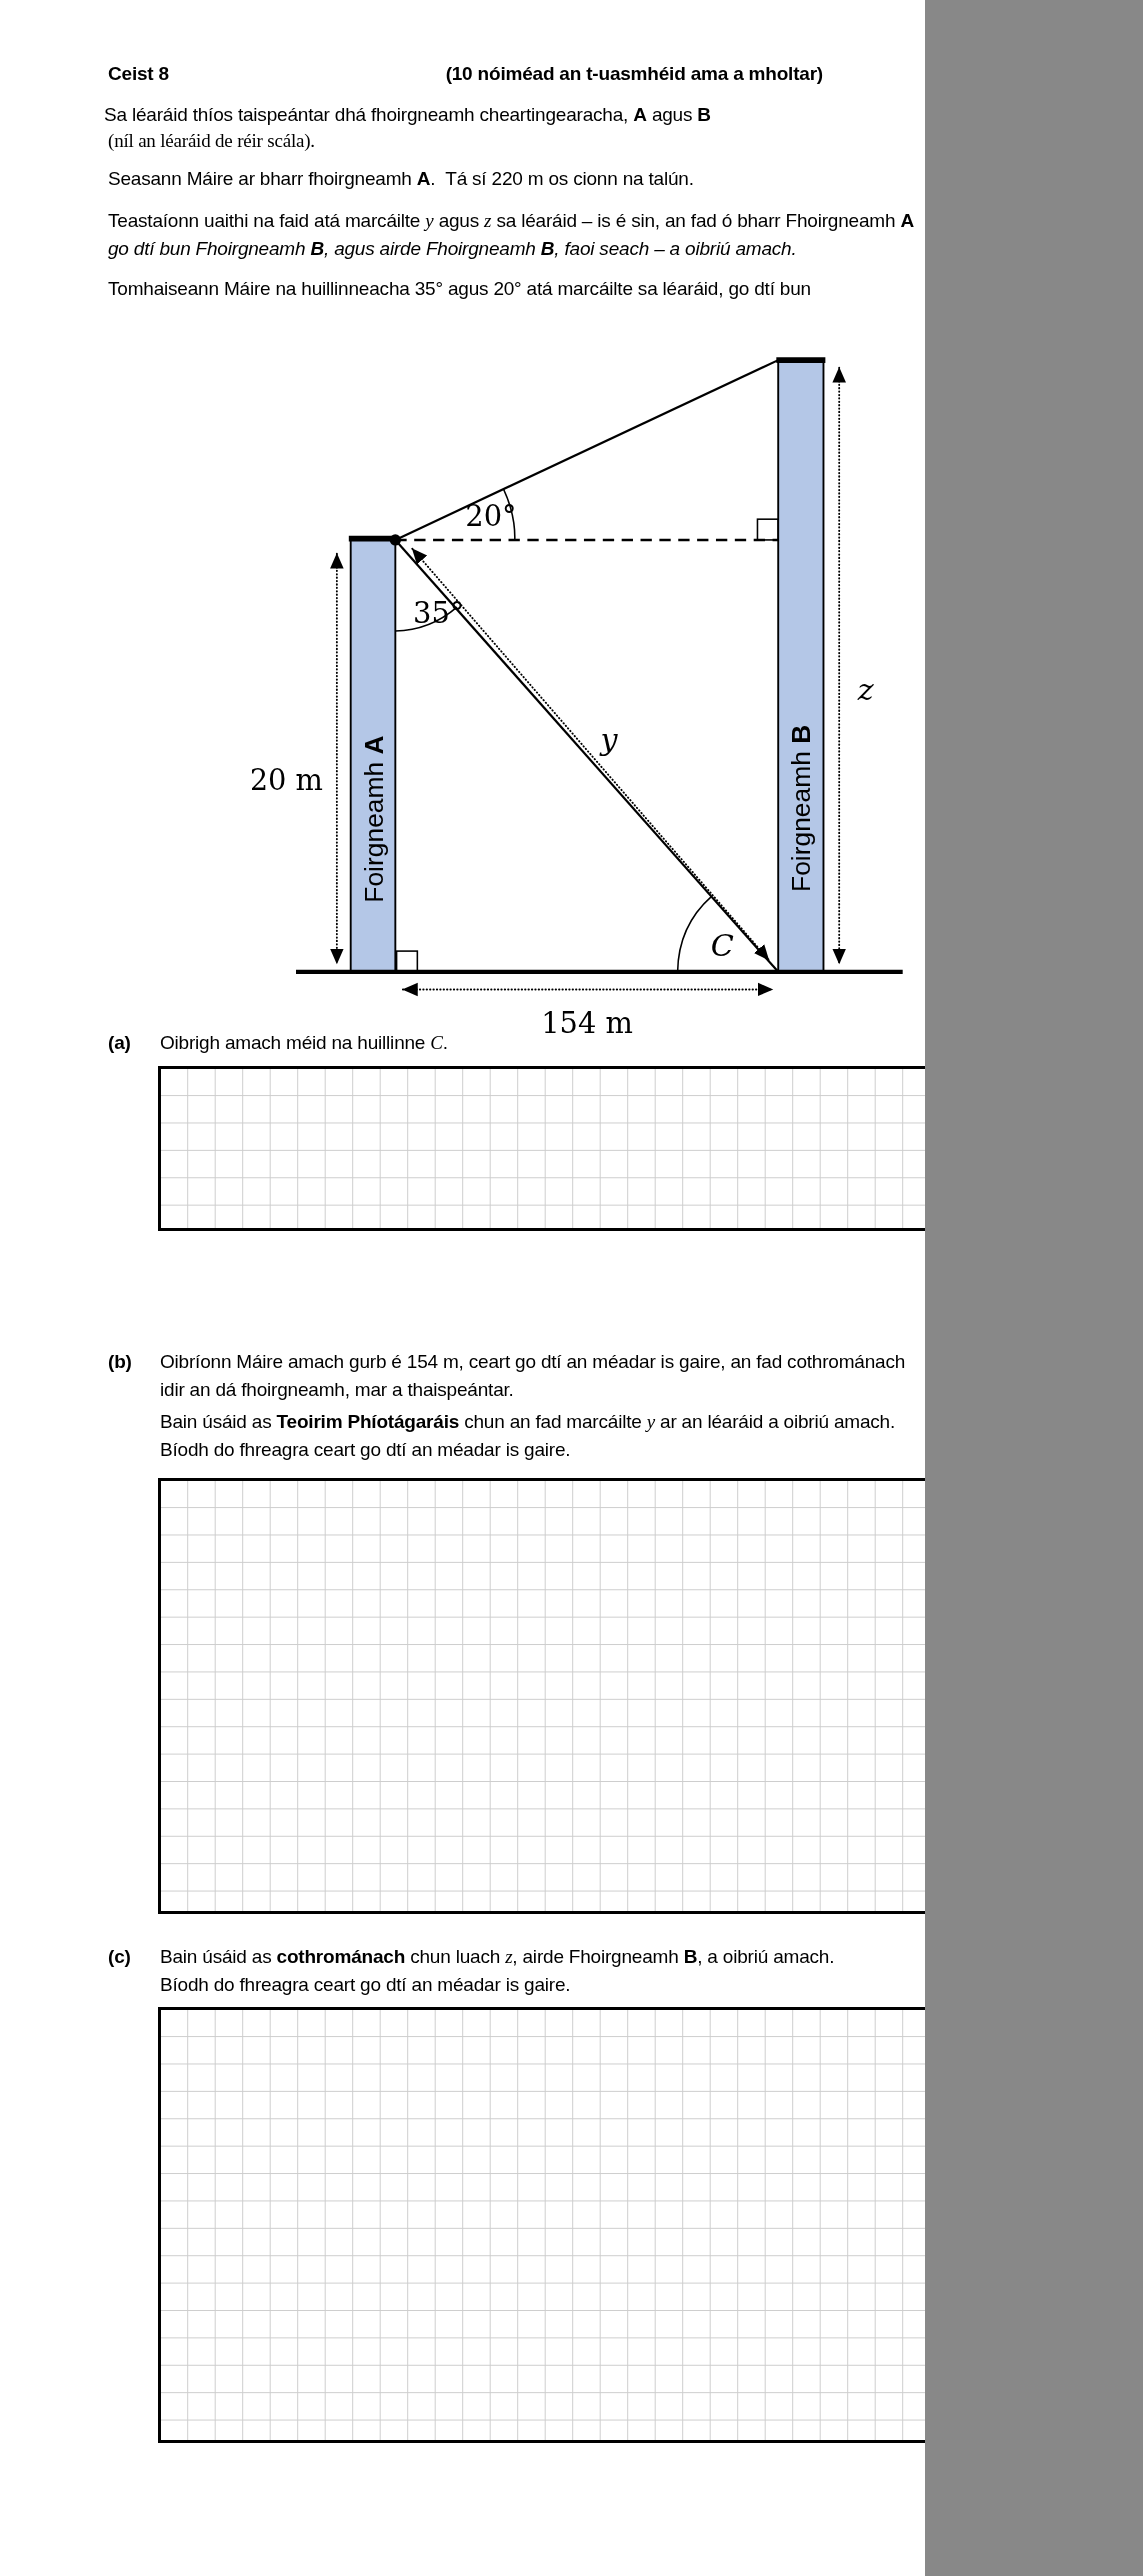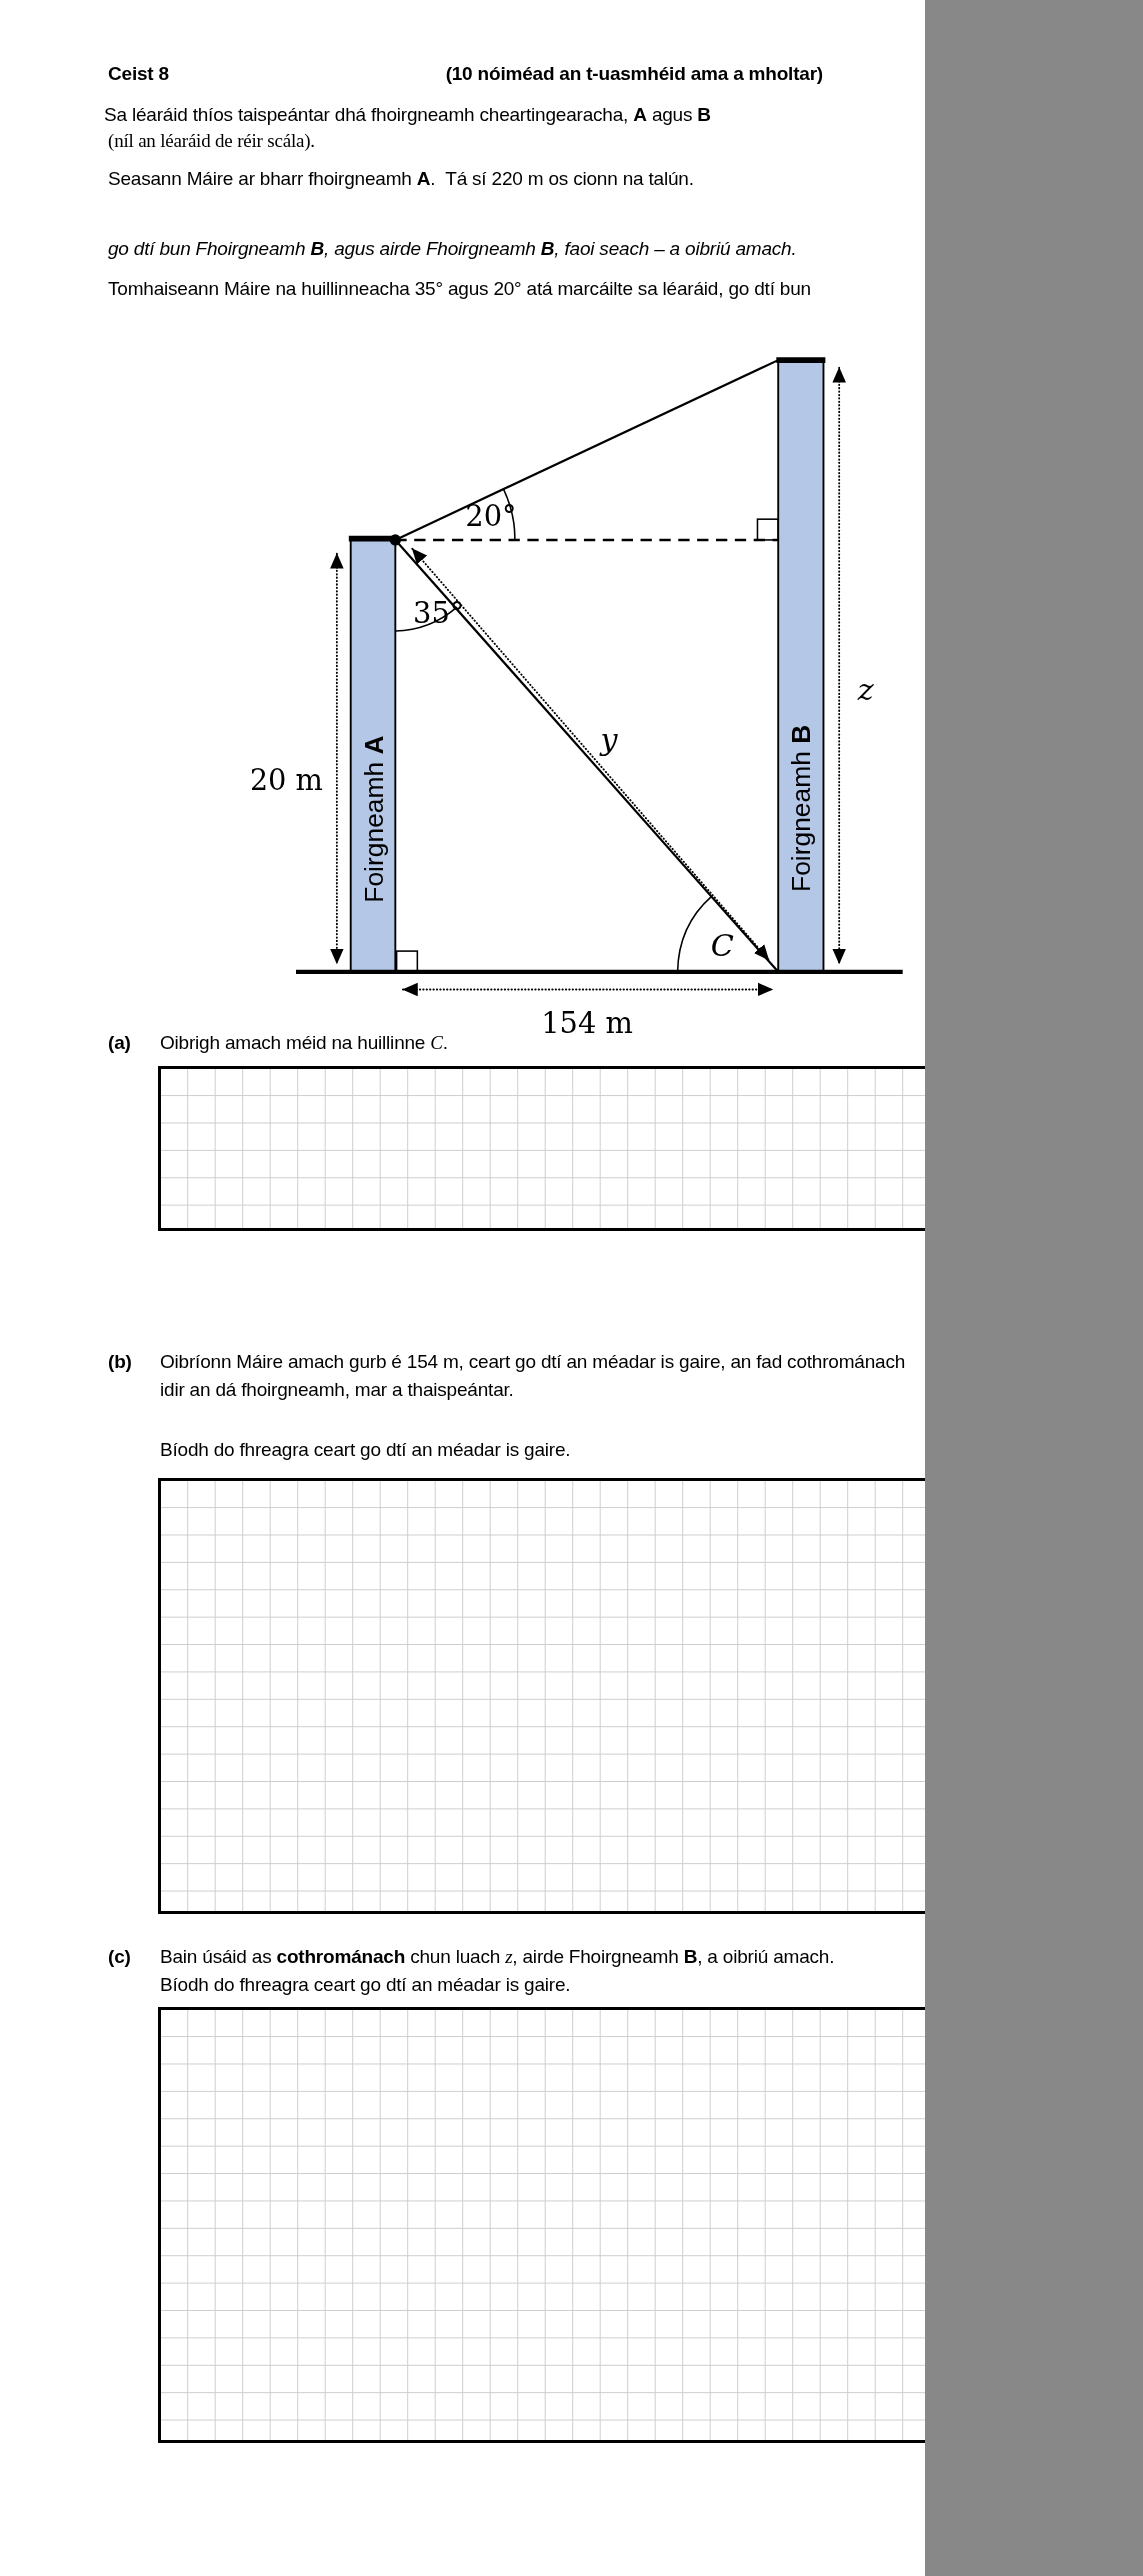--- a/index.html
+++ b/index.html
@@ -60,20 +60,21 @@
 <body>
 
 <div class="page">
 
   <div class="tline header-left bold">Ceist 8</div>
   <div class="tline header-right bold">(10 nóiméad an t-uasmhéid ama a mholtar)</div>
 
   <div class="tline" style="left:104px;top:101px;"><span>Sa léaráid thíos taispeántar dhá fhoirgneamh cheartingearacha, </span><span class="b">A</span><span> agus </span><span class="b">B</span></div>
   <div class="tline" style="left:108px;top:127px;font-family:Liberation Serif, serif;"><span>(níl an léaráid de réir scála).</span></div>
   <div class="tline" style="left:108px;top:165px;"><span>Seasann Máire ar bharr fhoirgneamh </span><span class="b">A</span><span>.  Tá sí 220 m os cionn na talún.</span></div>
+  <div class="tline" style="left:108px;top:207px;"><span>Teastaíonn uaithi na faid atá marcáilte </span><span class="i f">y</span><span> agus </span><span class="i f">z</span><span> sa léaráid – is é sin, an fad ó bharr Fhoirgneamh </span><span class="b">A</span></div>
   <div class="tline" style="left:108px;top:235px;font-style:italic;"><span>go dtí bun Fhoirgneamh </span><span class="b">B</span><span>, agus airde Fhoirgneamh </span><span class="b">B</span><span>, faoi seach – a oibriú amach.</span></div>
   <div class="tline" style="left:108px;top:275px;"><span>Tomhaiseann Máire na huillinneacha 35° agus 20° atá marcáilte sa léaráid, go dtí bun</span></div>
 
   <svg class="diagram" width="767" height="701" viewBox="400 540 1220 1115">
     <defs>
       <marker id="arr" viewBox="0 0 12 12" refX="10.5" refY="6" markerWidth="9" markerHeight="9" orient="auto-start-reverse" markerUnits="strokeWidth">
         <path d="M0,1.2 L11,6 L0,10.8 z" fill="#000"></path>
       </marker>
     </defs>
 
@@ -114,20 +115,21 @@
     <text class="bldlbl" transform="translate(1288,1285) rotate(-90)" text-anchor="middle"><tspan>Foirgneamh </tspan><tspan font-weight="bold">B</tspan></text>
   </svg>
 
   <div class="tline part-label" style="top:1029px;">(a)</div>
   <div class="tline part-text" style="top:1029px;"><span>Oibrigh amach méid na huillinne </span><span class="i f">C</span><span>.</span></div>
   <div class="answer-grid" id="grid-a"></div>
 
   <div class="tline part-label" style="top:1348px;">(b)</div>
   <div class="tline part-text" style="top:1348px;"><span>Oibríonn Máire amach gurb é 154 m, ceart go dtí an méadar is gaire, an fad cothrománach</span></div>
   <div class="tline part-text" style="top:1376px;"><span>idir an dá fhoirgneamh, mar a thaispeántar.</span></div>
+  <div class="tline part-text" style="top:1408px;"><span>Bain úsáid as </span><span class="b">Teoirim Phíotágaráis</span><span> chun an fad marcáilte </span><span class="i f">y</span><span> ar an léaráid a oibriú amach.</span></div>
   <div class="tline part-text" style="top:1436px;"><span>Bíodh do fhreagra ceart go dtí an méadar is gaire.</span></div>
   <div class="answer-grid" id="grid-b"></div>
 
   <div class="tline part-label" style="top:1943px;">(c)</div>
   <div class="tline part-text" style="top:1943px;"><span>Bain úsáid as </span><span class="b">cothrománach</span><span> chun luach </span><span class="i f">z</span><span>, airde Fhoirgneamh </span><span class="b">B</span><span>, a oibriú amach.</span></div>
   <div class="tline part-text" style="top:1971px;"><span>Bíodh do fhreagra ceart go dtí an méadar is gaire.</span></div>
   <div class="answer-grid" id="grid-c"></div>
 
 </div>
 

